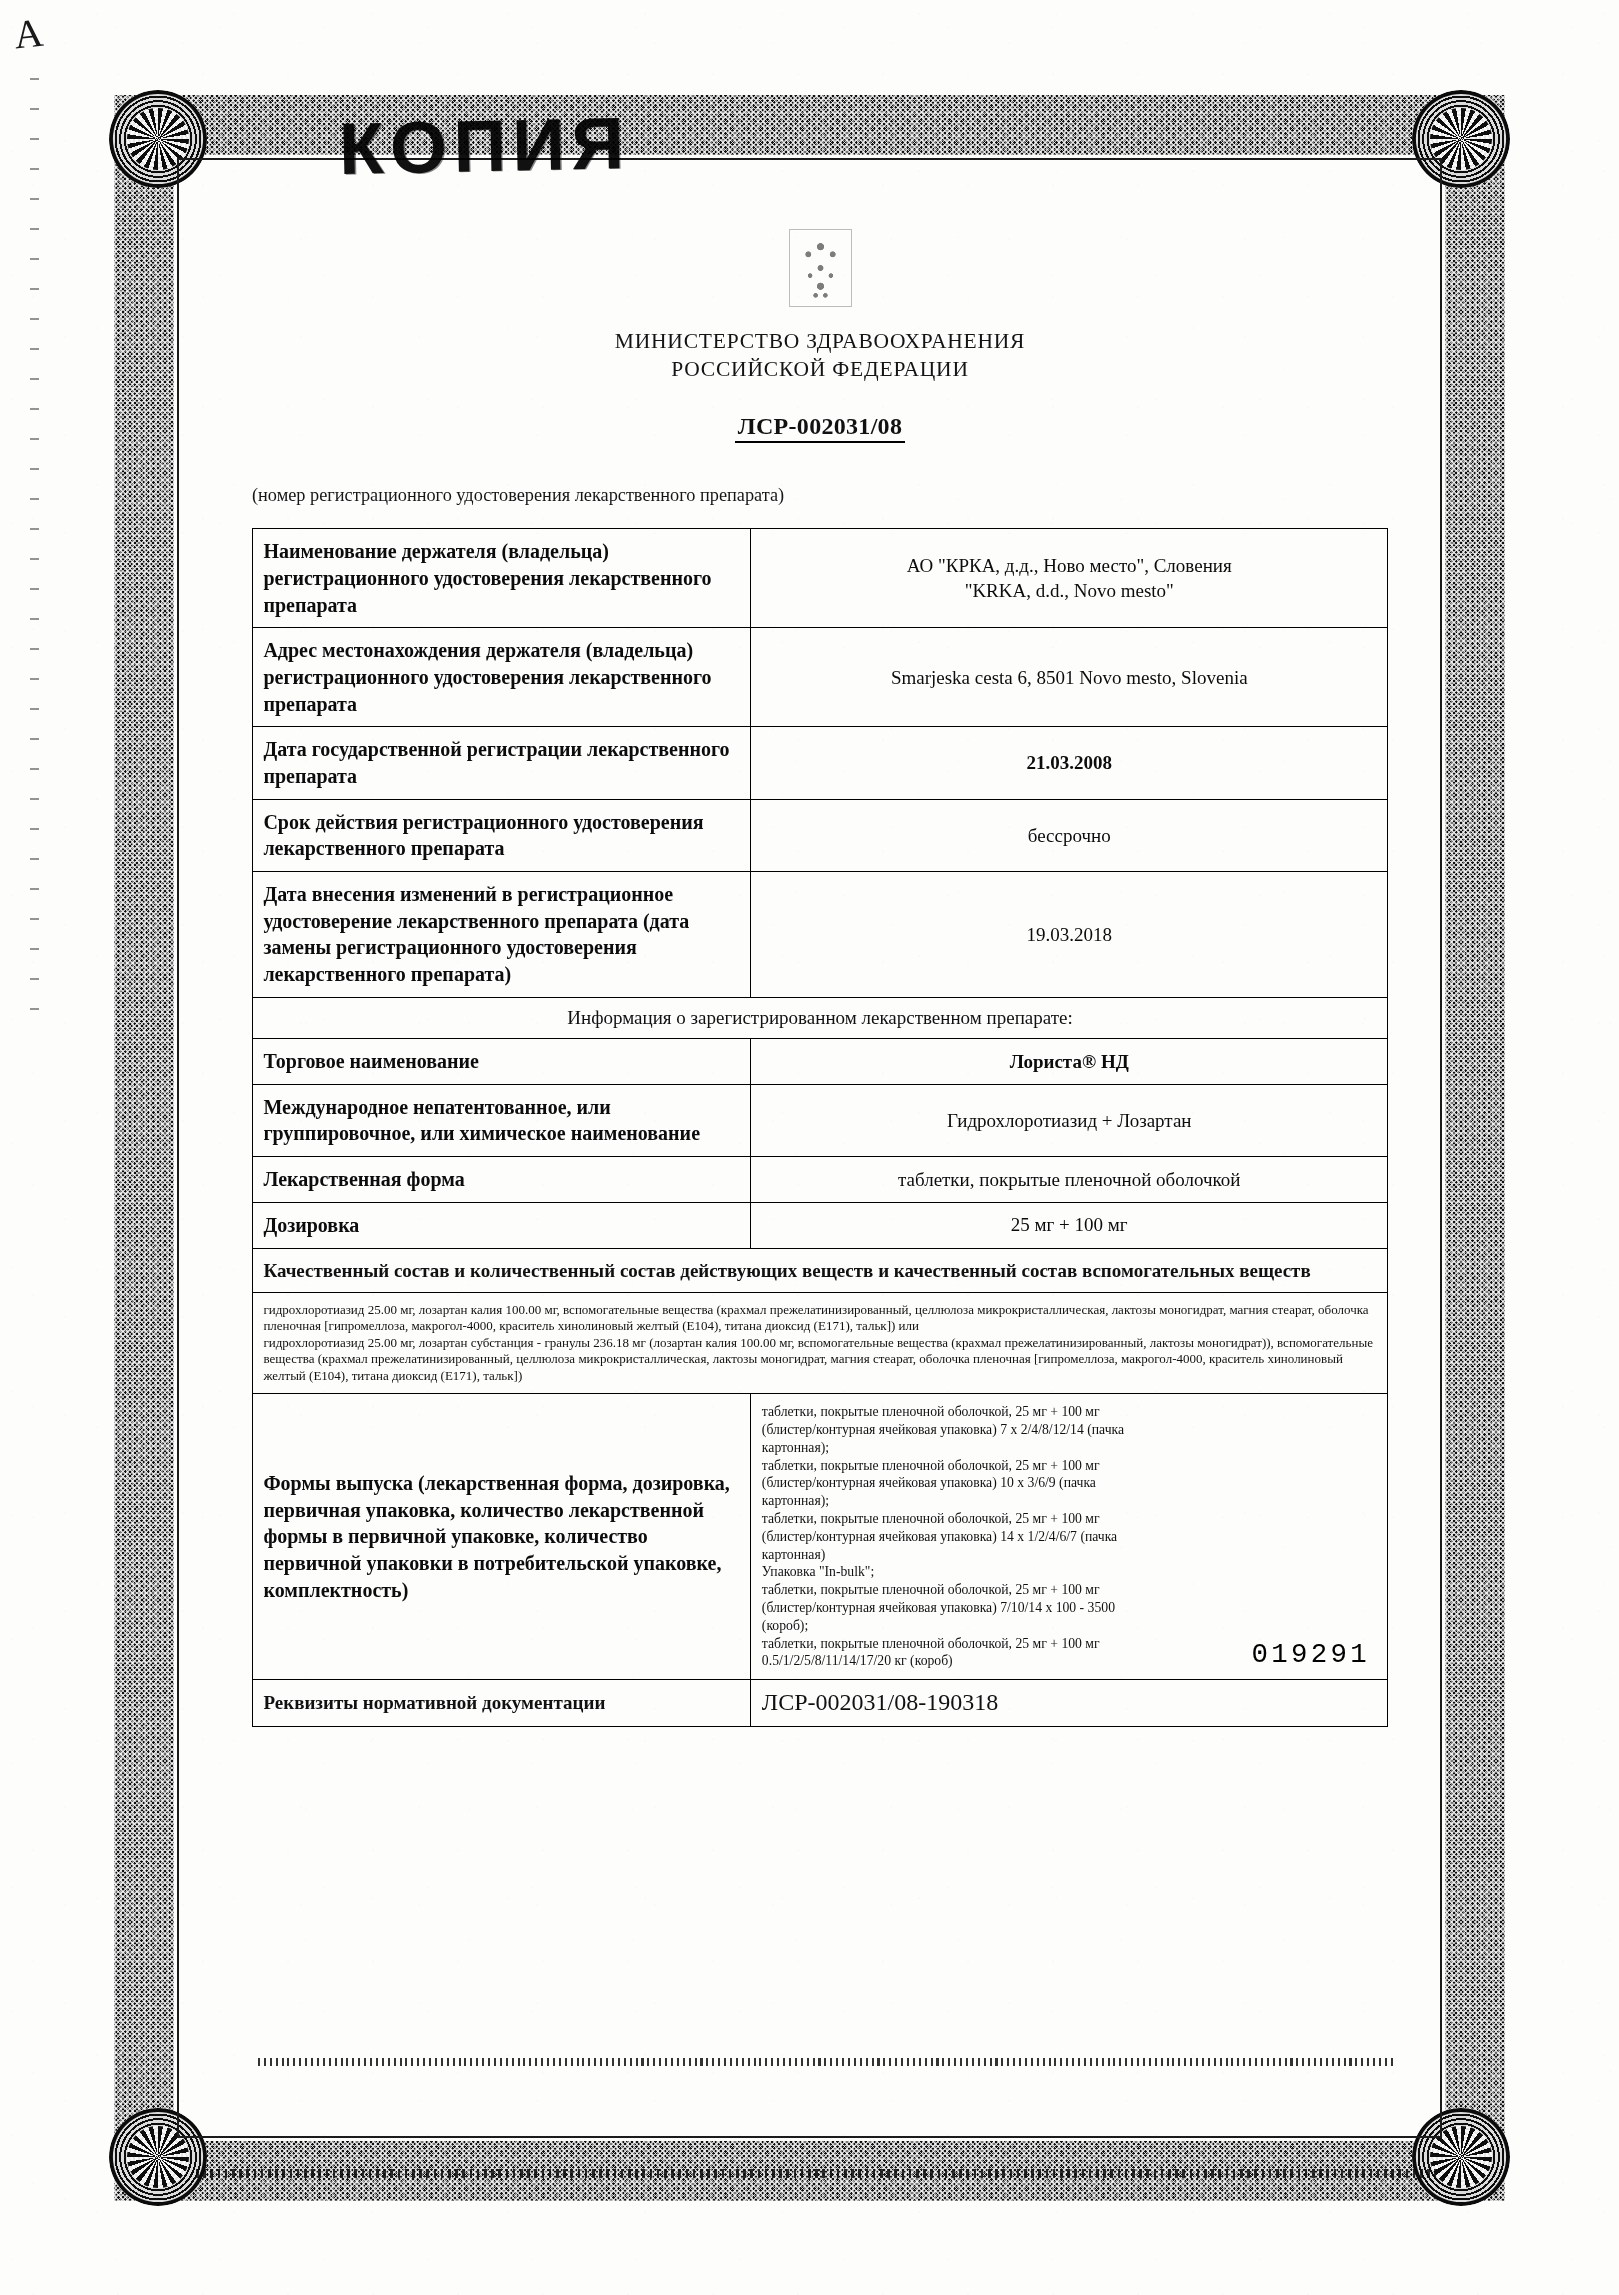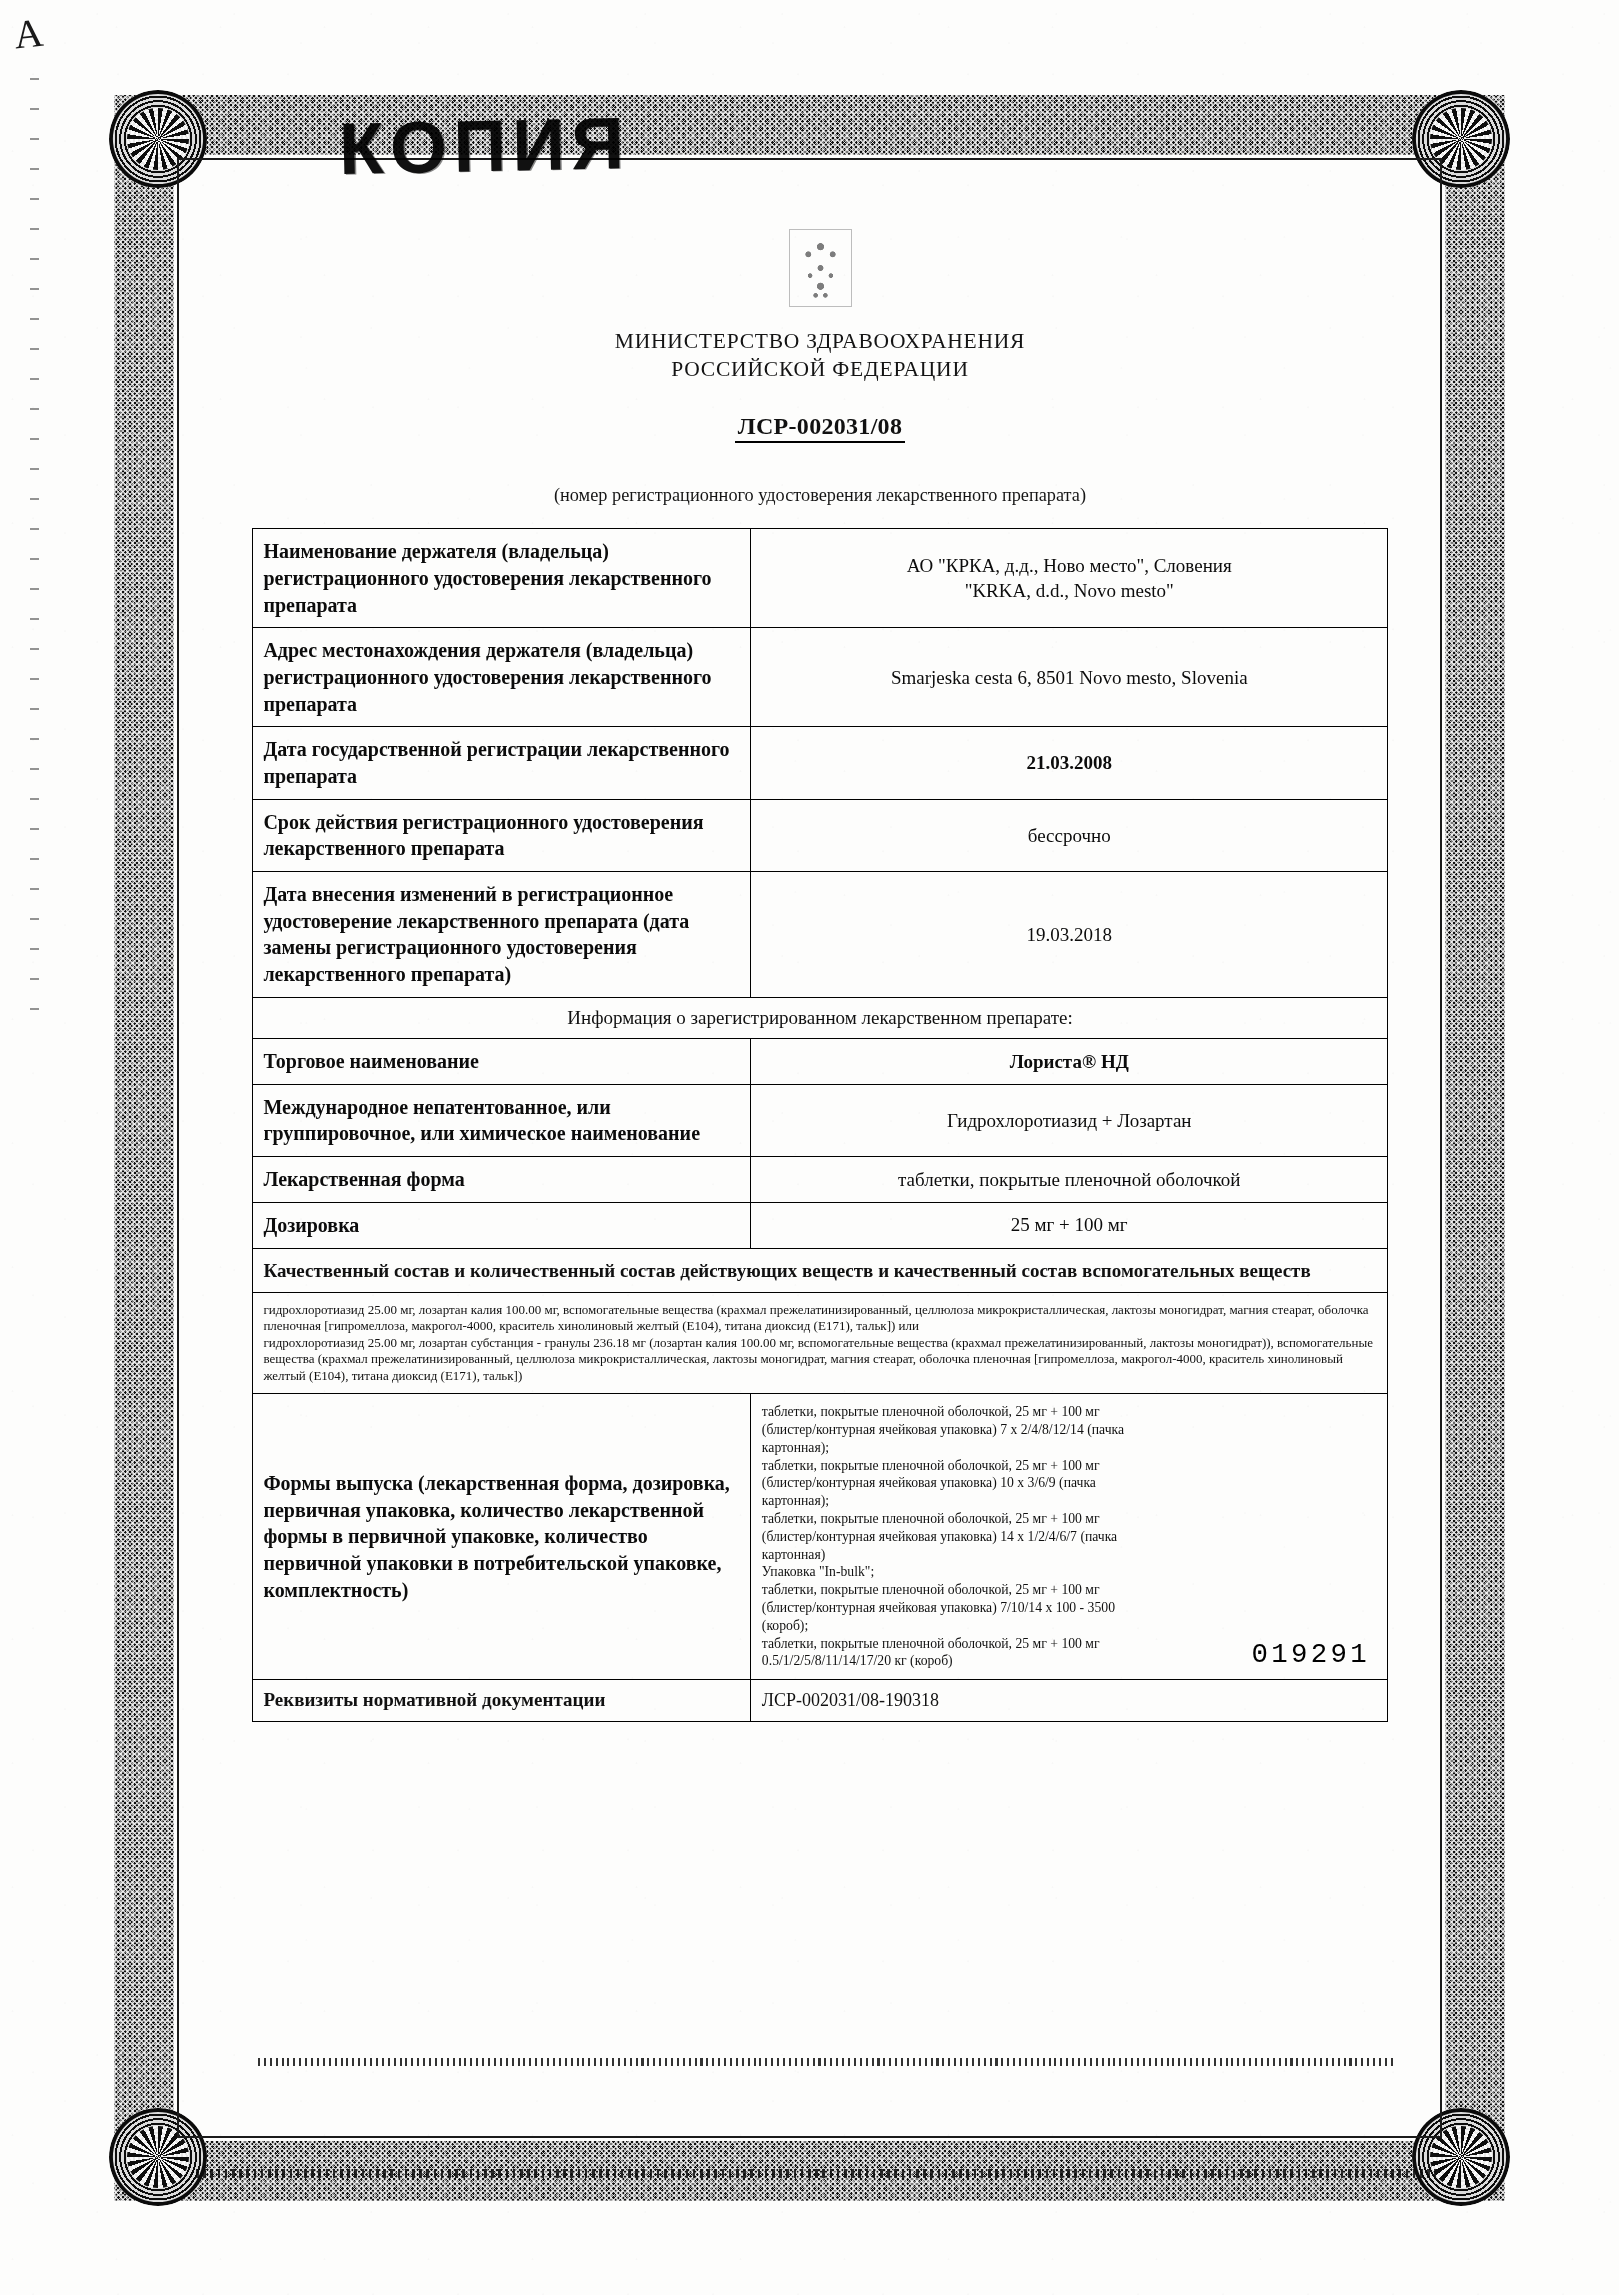--- a/index.html
+++ b/index.html
@@ -184,21 +184,20 @@
   .reg-number {
     text-align: center;
     font-size: 24px;
     font-weight: 700;
     letter-spacing: 0.3px;
     margin-bottom: 5.2px;
   }
   .reg-number span { border-bottom: 2.6px solid #000; padding: 0 2.6px 1.3px 2.6px; }
 
   .reg-caption {
-    text-align: center;
     font-size: 18.3px;
     margin-bottom: 22px;
     color: #161616;
     margin-top: 45px;
   }
 
   
   table.cert {
     width: 100%;
     border-collapse: collapse;
@@ -262,21 +261,21 @@
     font-size: 27.4px;
     letter-spacing: 3.3px;
     color: #000;
   }
   td.norm-label {
     font-size: 19px;
     font-weight: 700;
     padding: 7.8px 10.4px;
   }
   td.norm-value {
-    font-size: 18px;
+    font-size: 24px;
     text-align: left;
     padding: 7.8px 10.4px;
   }
 
   
   .hatch {
     position: absolute;
     left: 258px;
     top: 2058px;
     width: 1136px;

